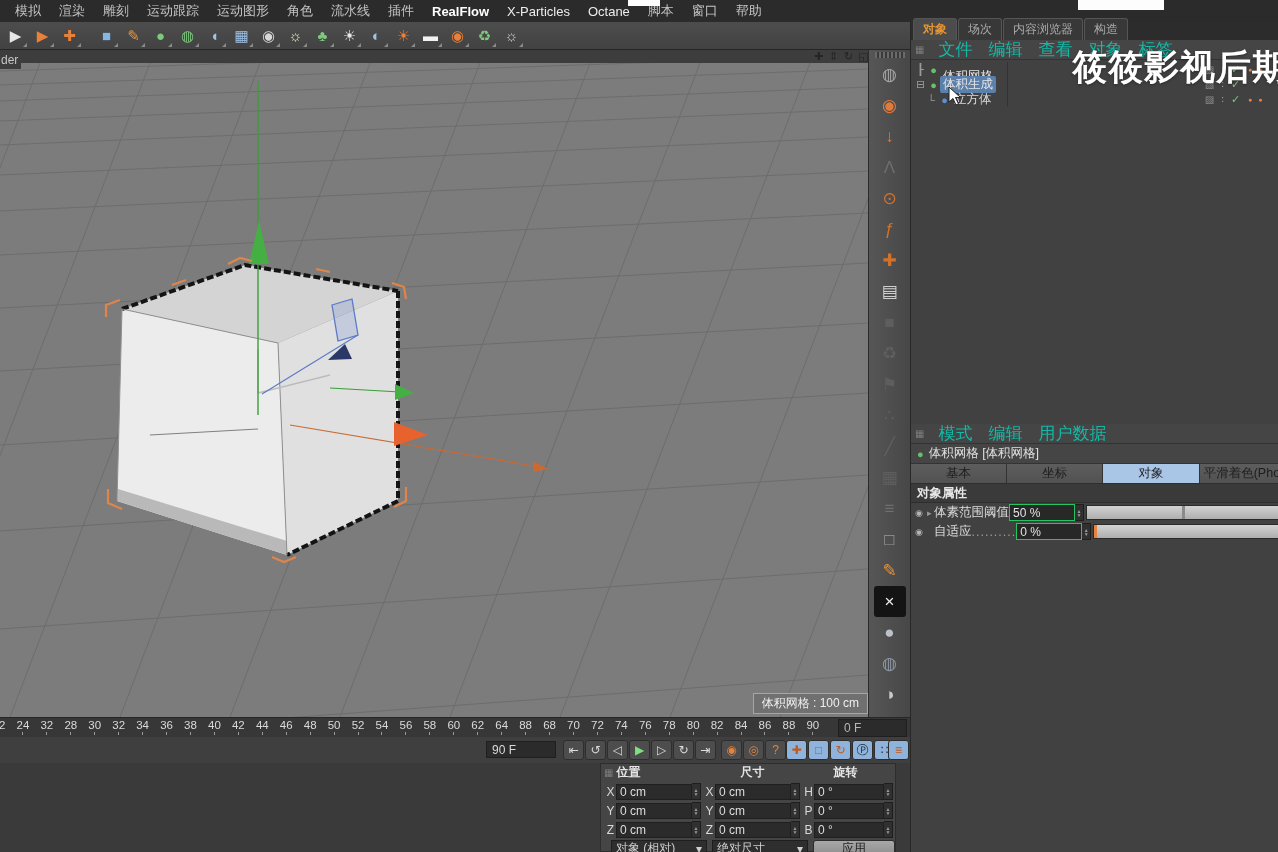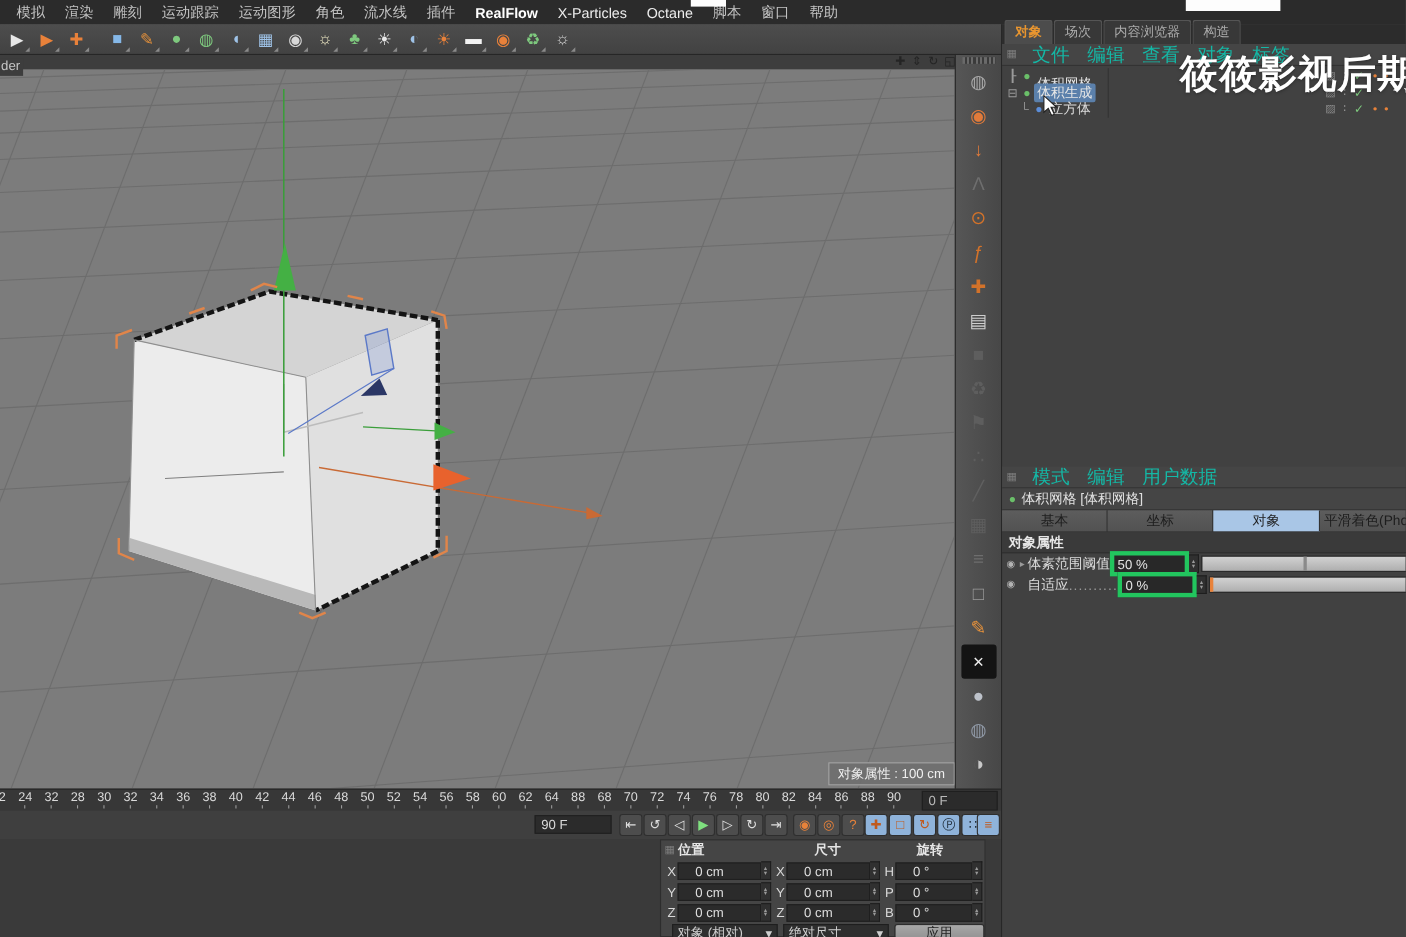--- a/index.html
+++ b/index.html
@@ -58,21 +58,21 @@
   #attr-tabs{height:19px;display:flex;background:#454545;border-bottom:1px solid #2e2e2e;}
   .atab{flex:1;border-right:1px solid #333;background:linear-gradient(#5d5d5d,#525252);color:#1d1d1d;display:flex;align-items:center;justify-content:center;font-size:12.5px;white-space:nowrap;overflow:hidden;}
   .atab[data-sel="true"]{background:#a9c6e6;}
   .atab.cut{flex:0.78;justify-content:flex-start;padding-left:4px;}
   #attr-sect{height:18px;line-height:18px;background:#3a3a3a;border-bottom:1px solid #2e2e2e;color:#e6e6e6;font-weight:bold;padding-left:6px;font-size:12.5px;}
   .arow{height:19px;display:flex;align-items:center;font-size:12.5px;}
   .arow .bullet{width:16px;text-align:center;color:#b4b4b4;font-size:9px;}
   .arow .exp{width:7px;color:#9a9a9a;font-size:9px;}
   .arow .albl{color:#dcdcdc;white-space:nowrap;}
   .arow .dots{color:#9a9a9a;letter-spacing:1px;overflow:hidden;white-space:nowrap;}
-  .arow .vbox{width:58px;height:15px;background:#282828;border:4px solid #22c55e;color:#e2e2e2;padding:0 3px;display:flex;align-items:center;font-size:12px;}
+  .arow .vbox{width:58px;height:15px;background:#282828;border:1px solid #22c55e;color:#e2e2e2;padding:0 3px;display:flex;align-items:center;font-size:12px;}
   .stepper{width:8px;height:15px;display:flex;flex-direction:column;align-items:center;justify-content:center;color:#9a9a9a;font-size:5px;line-height:4px;background:#303030;border:1px solid #1e1e1e;border-left:none;}
   .slider{position:relative;flex:1;height:13px;background:linear-gradient(#d2d2d2,#aeaeae);border:1px solid #2a2a2a;margin-left:2px;}
   .slider .handle{position:absolute;top:0;bottom:0;width:3px;}
   
   #watermark{left:1072px;top:44px;font-size:35px;font-weight:bold;color:#ffffff;letter-spacing:1px;text-shadow:0 1px 3px rgba(0,0,0,.35);white-space:nowrap;z-index:5;}
   .whitebox{background:#fdfdfd;z-index:4;}
   
   #ruler{left:0;top:717px;width:910px;height:20px;background:#373737;border-top:1px solid #272727;overflow:hidden;}
   #frames{position:absolute;left:-13px;top:1px;width:838px;display:flex;}
   #frames span{flex:1;text-align:center;color:#dadada;font-size:11.5px;}
@@ -84,21 +84,21 @@
   .pgroup{position:absolute;top:3px;display:flex;gap:1px;}
   .pbtn{width:21px;height:20px;border-radius:3px;background:#4d4d4d;border:1px solid #2e2e2e;display:flex;align-items:center;justify-content:center;font-size:12px;box-sizing:border-box;}
   
   #bottomstrip{left:0;top:763px;width:910px;height:89px;background:#3a3a3a;}
   #coords{position:absolute;left:600px;top:0;width:296px;height:89px;background:#454545;border:1px solid #2d2d2d;box-sizing:border-box;font-size:12px;}
   #coords .chead{display:flex;height:17px;align-items:center;color:#e6e6e6;font-weight:bold;}
   #coords .chead .grip2{color:#7e7e7e;font-size:10px;padding:0 3px;}
   .ccol{position:absolute;top:18px;width:96px;}
   .crow{display:flex;align-items:center;height:19px;}
   .crow .ax{width:11px;color:#d8d8d8;text-align:center;}
-  .crow .cval{flex:1;height:14px;background:#2b2b2b;border:1px solid #1f1f1f;color:#dedede;padding:0 15px;display:flex;align-items:flex-end;}
+  .crow .cval{flex:1;height:14px;background:#2b2b2b;border:1px solid #1f1f1f;color:#dedede;padding:0 3px;display:flex;align-items:flex-end;}
   #coords .cfoot{position:absolute;left:0;top:76px;width:100%;display:flex;gap:5px;padding-left:10px;box-sizing:border-box;}
   .dropdown{width:88px;height:15px;background:#2e2e2e;border:1px solid #1e1e1e;color:#cfcfcf;display:flex;align-items:center;justify-content:space-between;padding:0 4px;}
   #applybtn{width:82px;height:15px;background:linear-gradient(#a8a8a8,#8d8d8d);border:1px solid #2d2d2d;border-radius:3px 3px 0 0;color:#232323;display:flex;align-items:center;justify-content:center;}
   
   #cursor{left:948px;top:86px;z-index:9;}
 </style>
 </head>
 <body>
 
 <div class="abs" id="menubar">
@@ -252,21 +252,21 @@
           <path d="M228,201 L240,195 L252,198"></path>
         <path d="M392,220 L404,224 L406,236"></path>
           <path d="M406,424 L406,438 L394,444"></path>
         <path d="M272,494 L284,499 L296,494"></path>
           <path d="M108,426 L108,440 L122,446"></path>
         <path d="M172,222 L186,217"></path>
           <path d="M316,206 L330,209"></path>
       </g>
     </g>
   </svg>
-  <div class="abs" id="grid-badge">对象属性 : 100 cm</div>
+  <div class="abs" id="grid-badge">体积网格 : 100 cm</div>
 </div>
 
 <div class="abs" id="sidebar">
   <div class="grip"></div>
 
 <span class="sicon">
       <span style="color: rgb(168, 168, 168);">◍</span>
     </span>
     <span class="sicon">
       <span style="color: rgb(224, 122, 58);">◉</span>

